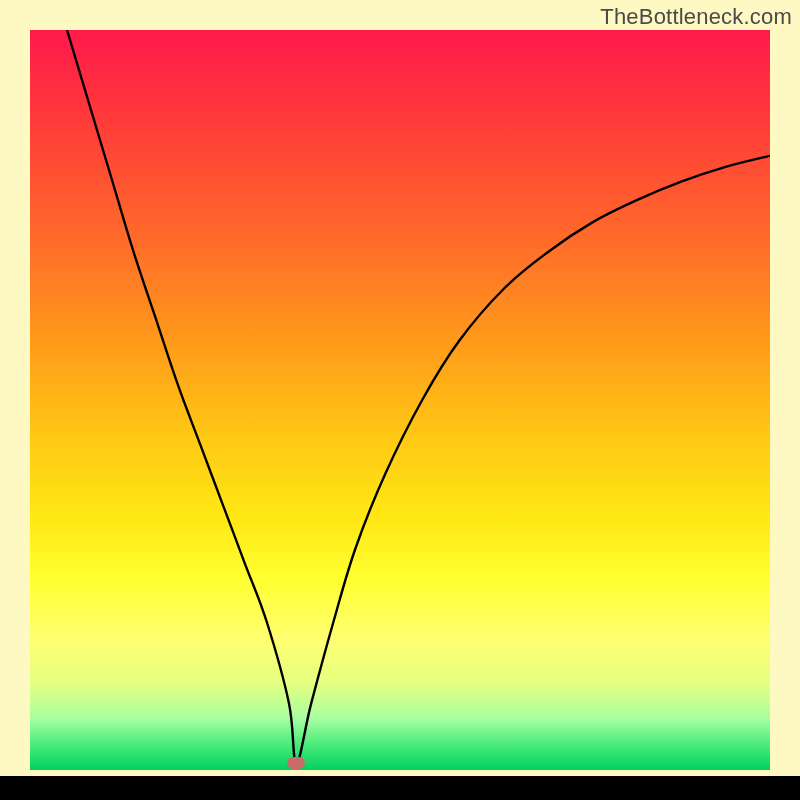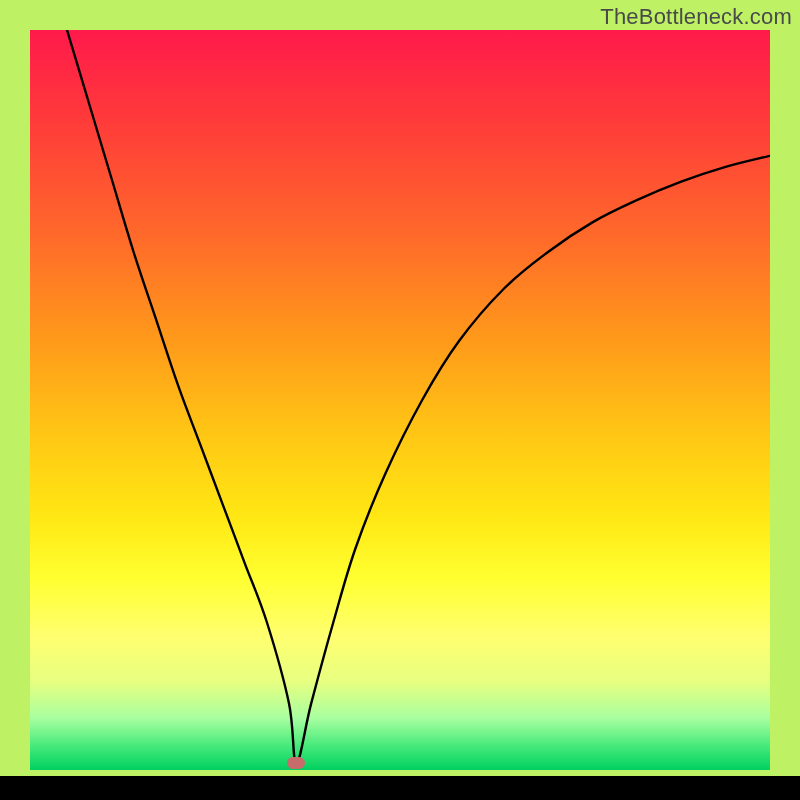--- a/index.html
+++ b/index.html
@@ -1,21 +1,21 @@
 <!DOCTYPE html>
 <html><head>
 <meta charset="utf-8">
 <style>
   * { margin: 0; padding: 0; box-sizing: border-box; }
   html, body { width: 800px; height: 800px; overflow: hidden; background: #000; }
   .frame {
     position: relative;
     width: 800px;
     height: 776px;
-    background: #bef264;
+    background: #fef9c3;
   }
   .plot {
     position: absolute;
     left: 30px;
     top: 30px;
     width: 740px;
     height: 740px;
     background: linear-gradient(to bottom,
       #ff1a4b 0%,
       #ff3a3a 12%,

